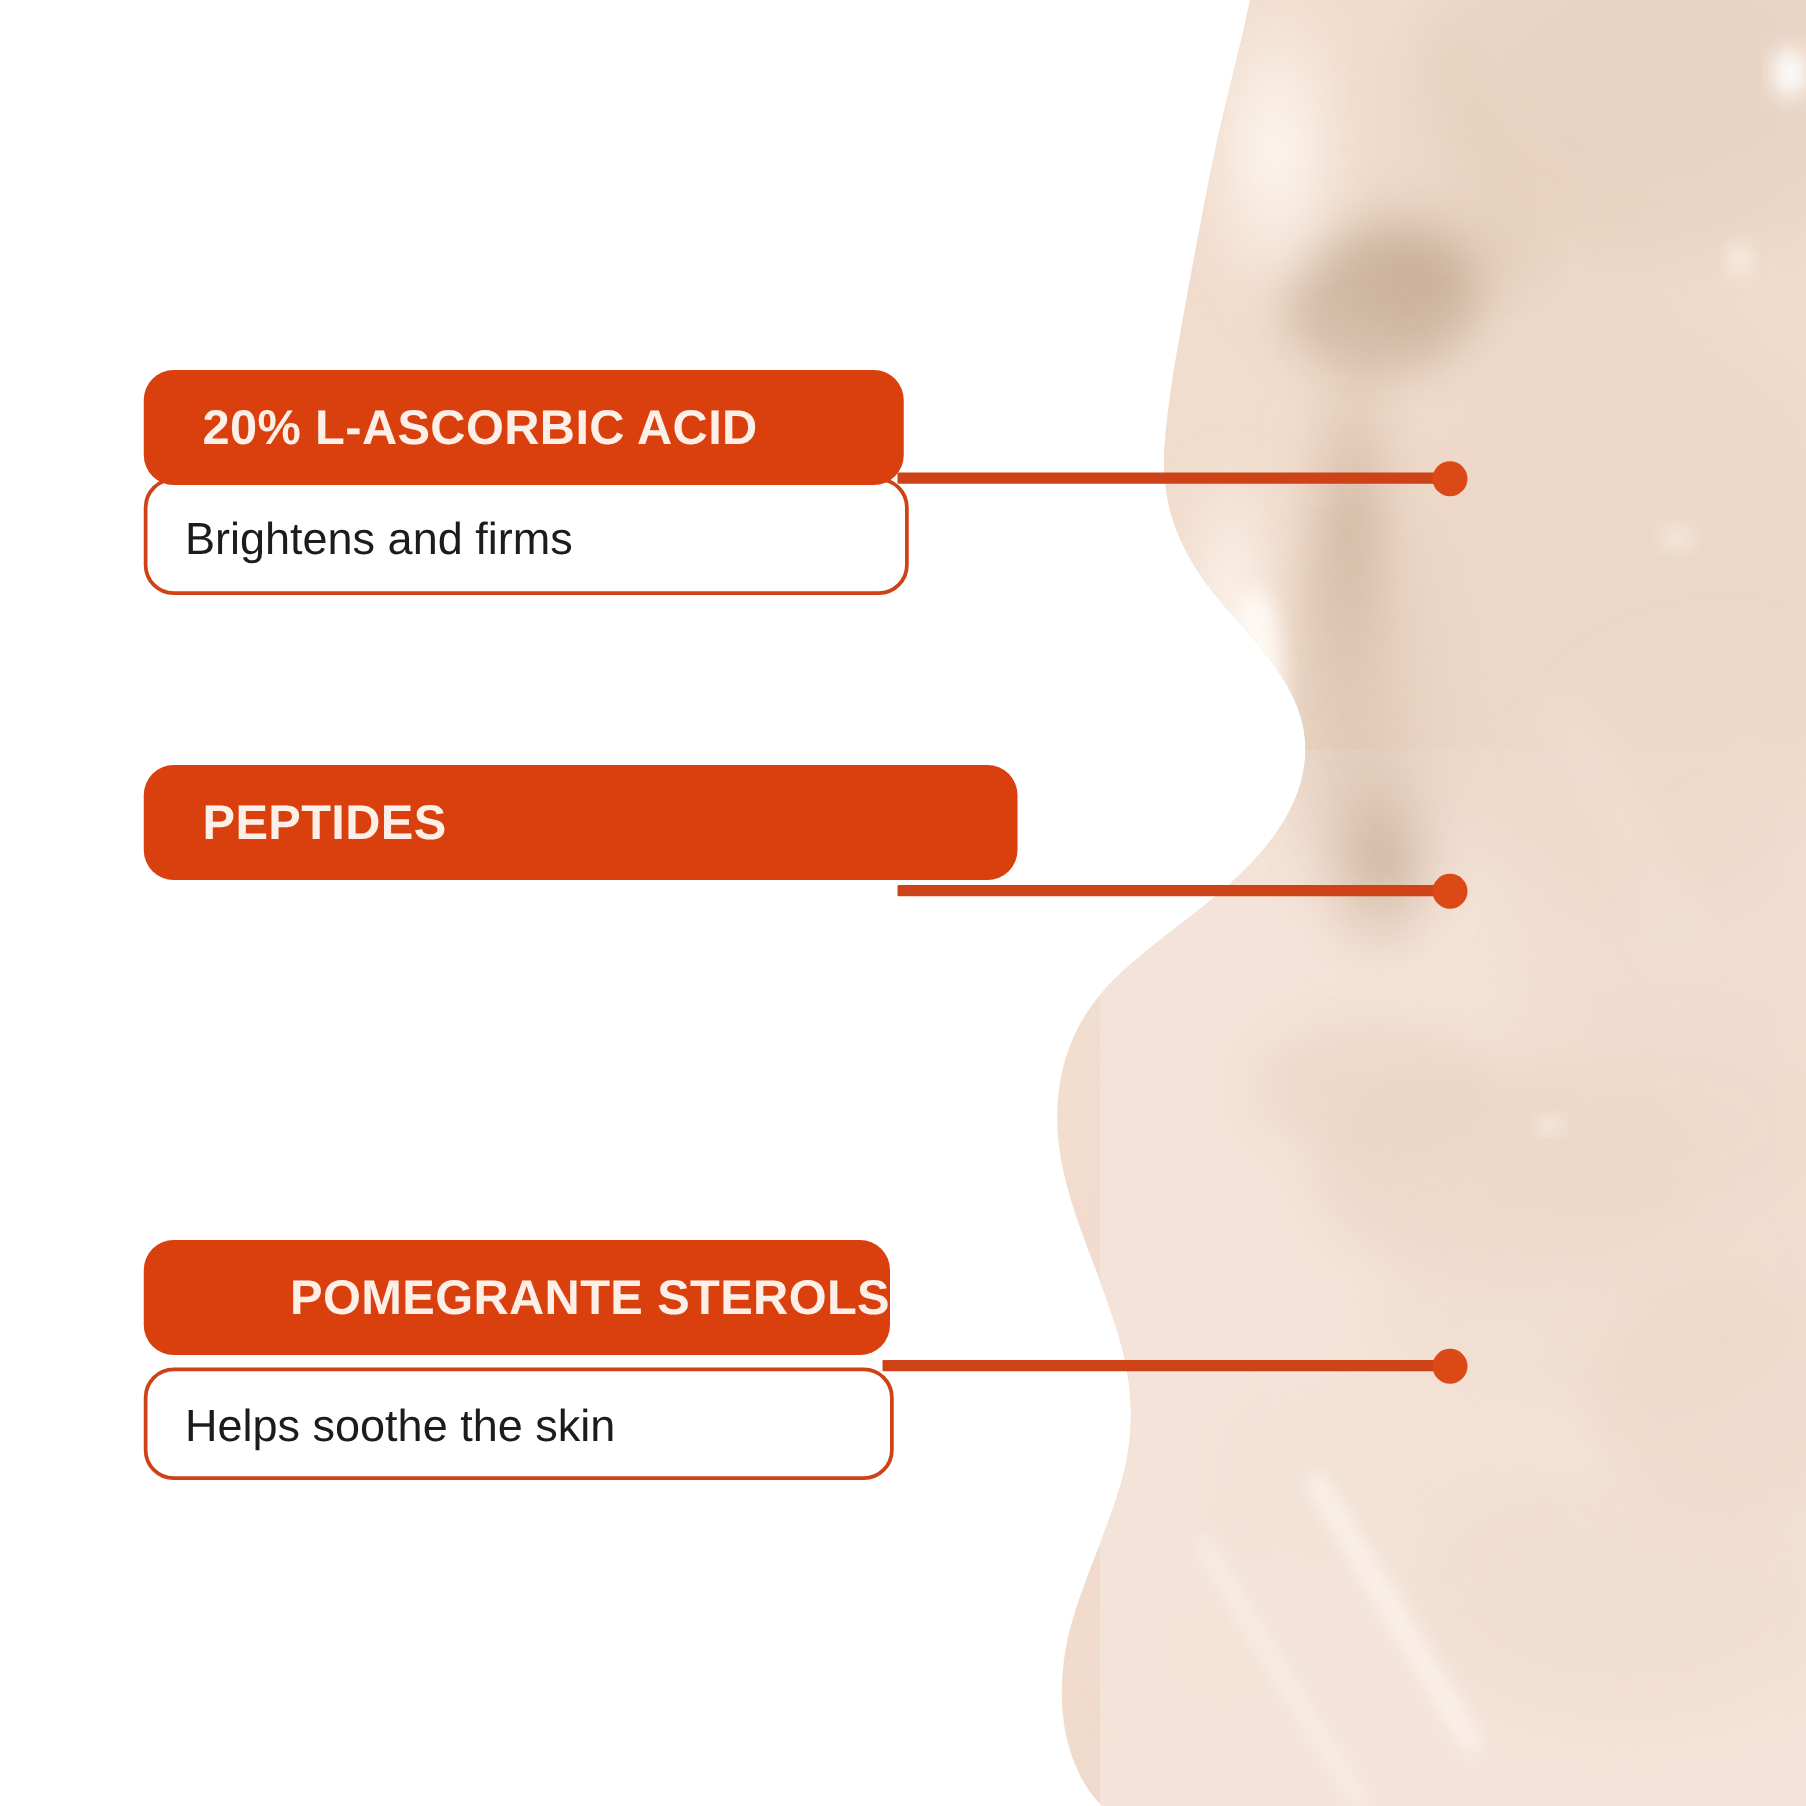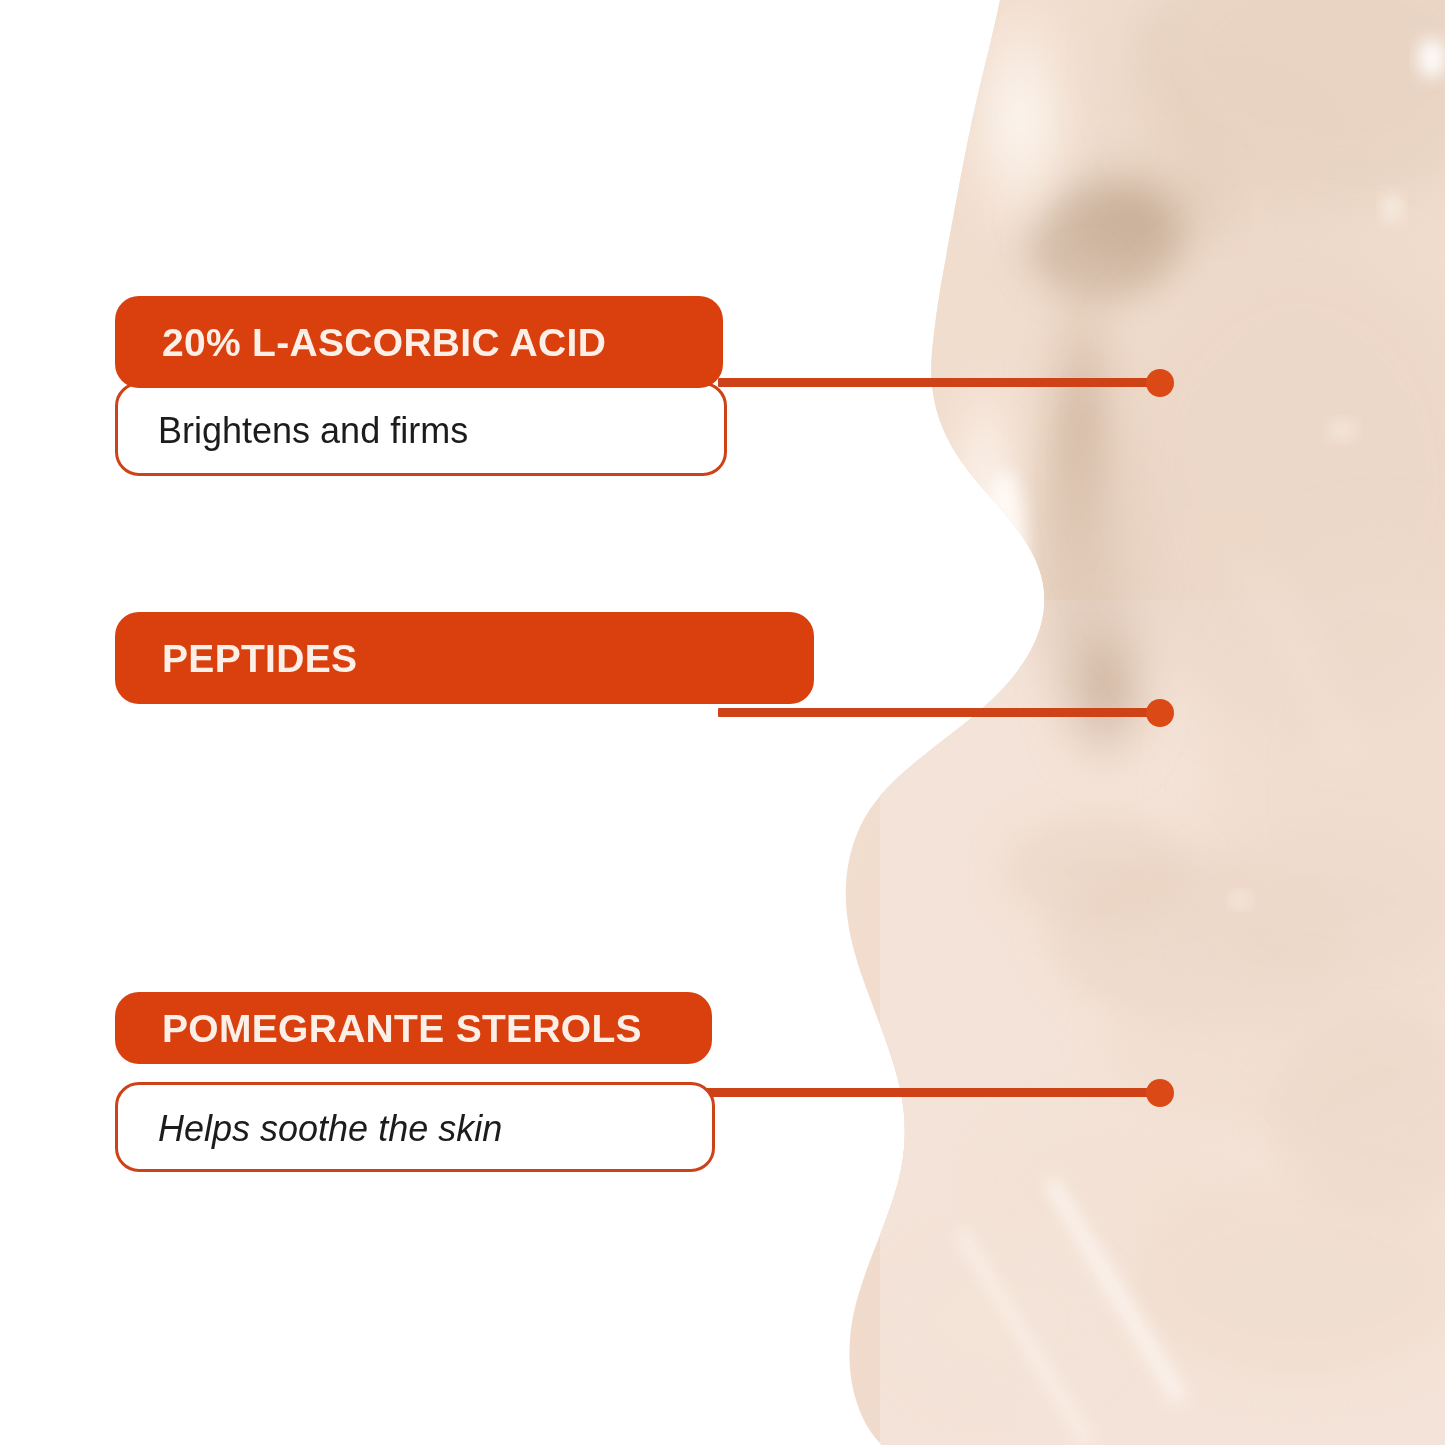--- a/index.html
+++ b/index.html
@@ -81,38 +81,38 @@
     line-height: 1;
     padding-left: 31px;
     white-space: nowrap;
     margin-left: 16px;
   }
   .card-desc {
     color: #1C1C1C;
     font-size: 36px;
     font-weight: 400;
     line-height: 1.22;
-    padding: 0 40px;
+    padding: 0 30px;
     white-space: pre-line;
   }
 
   
   #card-ascorbic            { left: 115px; top: 296px; width: 612px; height: 180px; }
   #card-ascorbic .card-header { width: 608px; height: 92px; }
   #card-ascorbic .card-body { top: 86px; height: 94px; padding-top: 24px; }
 
   
   #card-peptides            { left: 115px; top: 612px; width: 612px; height: 222px; }
   #card-peptides .card-header { width: 699px; height: 92px; }
   #card-peptides .card-body { top: 86px; height: 136px; padding-top: 22px; }
 
   
   #card-pomegrante          { left: 115px; top: 992px; width: 600px; height: 176px; }
-  #card-pomegrante .card-header { width: 597px; height: 72px; }
-  #card-pomegrante .card-body { top: 90px; height: 90px; padding-top: 22px; font-style: italic; }
+  #card-pomegrante .card-header { width: 597px; height: 92px; justify-content: flex-end; }
+  #card-pomegrante .card-body { top: 102px; height: 90px; padding-top: 22px; }
 </style>
 </head>
 <body>
 
 <div id="infographic">
 
   <div class="swatch-layer">
     <svg class="swatch-svg" viewBox="0 0 1445 1445" preserveAspectRatio="none">
       <defs>
         <linearGradient id="creamBase" x1="0" y1="0" x2="1" y2="1">

